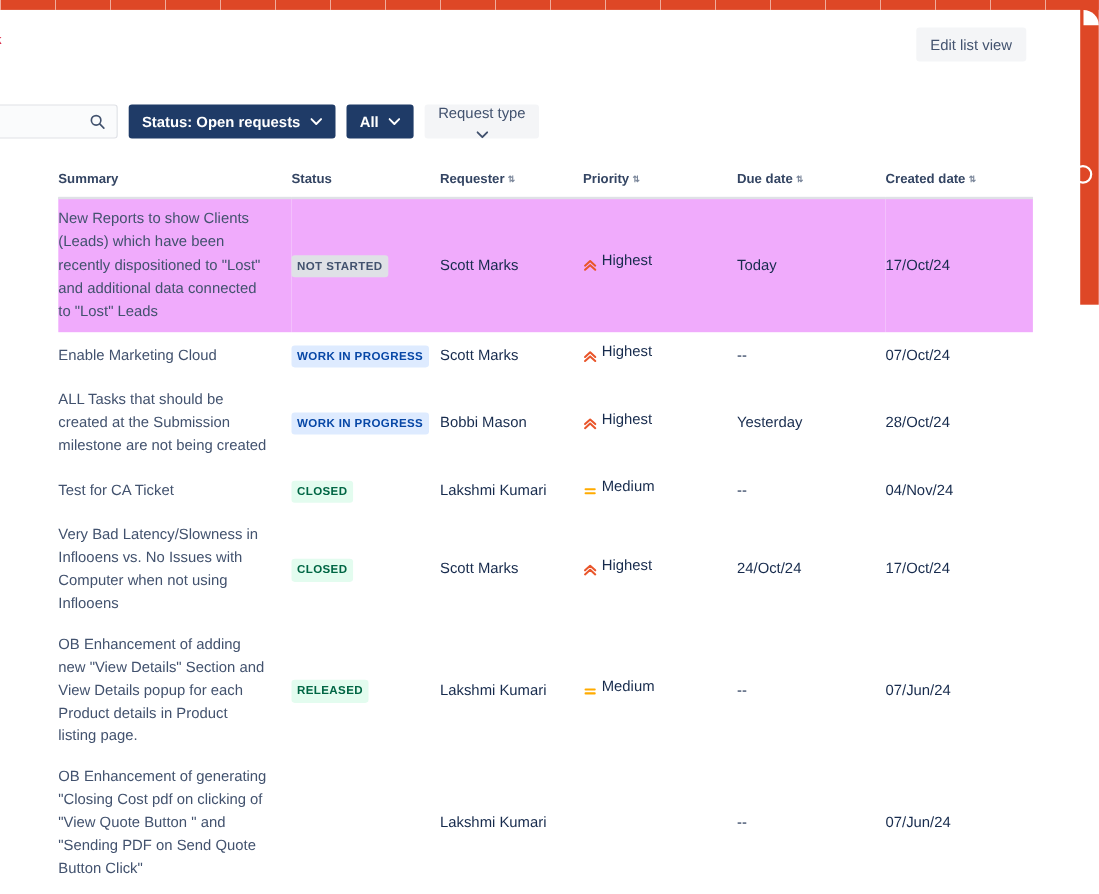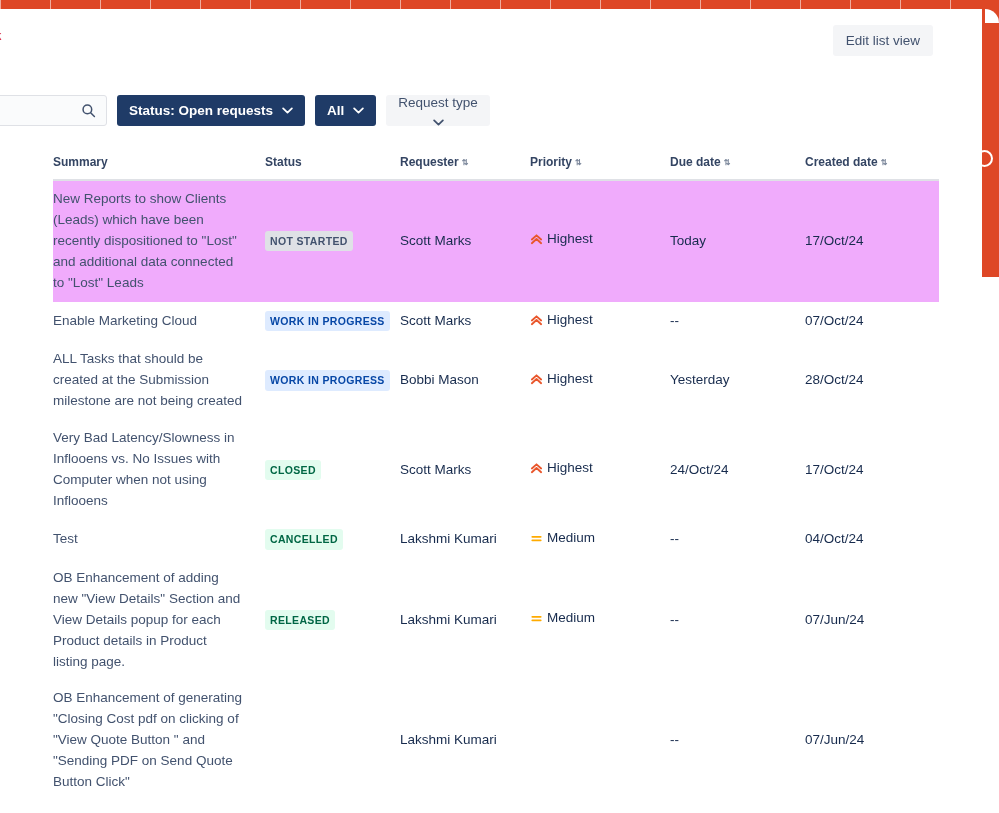--- a/index.html
+++ b/index.html
@@ -213,21 +213,21 @@
     font-weight: 700;
     letter-spacing: .35px;
     padding: 2px 5px;
     border-radius: 3px;
     white-space: nowrap;
   }
   .badge.gray   { background: #DFE1E6; color: #42526E; }
   .badge.blue   { background: #DEEBFF; color: #0747A6; }
   .badge.green  { background: #E3FCEF; color: #006644; }
 
-  .prio { display: inline-flex; align-items: center; gap: 4px; white-space: nowrap; }
+  .prio { display: inline-flex; align-items: flex-end; gap: 4px; white-space: nowrap; }
   .prio-label { color: #172B4D; }
 </style>
 </head>
 <body>
 
 <div id="screen">
 
   <div class="anno-right"></div>
   <div class="anno-corner-round"></div>
   <div class="anno-circle"></div>
@@ -343,50 +343,50 @@
                       <polyline points="2,7 7,2.5 12,7"></polyline>
                       <polyline points="2,11 7,6.5 12,11"></polyline>
                     </svg>
                   </span>
                   <span class="prio-label">Highest</span>
                 </span></td>
               <td class="due">Yesterday</td>
               <td class="created">28/Oct/24</td>
             </tr>
             <tr>
+              <td class="summary">Test for CA Ticket</td>
+              <td><span class="badge green">CLOSED</span></td>
+              <td class="requester">Lakshmi Kumari</td>
+              <td><span class="prio">
+                  <span style="display: inline-flex; align-items: center;">
+                    <svg width="13" height="13" viewBox="0 0 14 14" stroke="#FFAB00" stroke-width="2" stroke-linecap="round">
+                      <line x1="2.5" y1="5.2" x2="11.5" y2="5.2"></line>
+                      <line x1="2.5" y1="9" x2="11.5" y2="9"></line>
+                    </svg>
+                  </span>
+                  <span class="prio-label">Medium</span>
+                </span></td>
+              <td class="due">--</td>
+              <td class="created">04/Nov/24</td>
+            </tr>
+            <tr>
               <td class="summary">Very Bad Latency/Slowness in Inflooens vs. No Issues with Computer when not using Inflooens</td>
               <td><span class="badge green">CLOSED</span></td>
               <td class="requester">Scott Marks</td>
               <td><span class="prio">
                   <span style="display: inline-flex; align-items: center;">
                     <svg width="13" height="13" viewBox="0 0 14 14" fill="none" stroke="#E9562B" stroke-width="2" stroke-linecap="round" stroke-linejoin="round">
                       <polyline points="2,7 7,2.5 12,7"></polyline>
                       <polyline points="2,11 7,6.5 12,11"></polyline>
                     </svg>
                   </span>
                   <span class="prio-label">Highest</span>
                 </span></td>
               <td class="due">24/Oct/24</td>
               <td class="created">17/Oct/24</td>
-            </tr>
-            <tr>
-              <td class="summary">Test</td>
-              <td><span class="badge green">CANCELLED</span></td>
-              <td class="requester">Lakshmi Kumari</td>
-              <td><span class="prio">
-                  <span style="display: inline-flex; align-items: center;">
-                    <svg width="13" height="13" viewBox="0 0 14 14" stroke="#FFAB00" stroke-width="2" stroke-linecap="round">
-                      <line x1="2.5" y1="5.2" x2="11.5" y2="5.2"></line>
-                      <line x1="2.5" y1="9" x2="11.5" y2="9"></line>
-                    </svg>
-                  </span>
-                  <span class="prio-label">Medium</span>
-                </span></td>
-              <td class="due">--</td>
-              <td class="created">04/Oct/24</td>
             </tr>
             <tr>
               <td class="summary">OB Enhancement of adding new "View Details" Section and View Details popup for each Product details in Product listing page.</td>
               <td><span class="badge green">RELEASED</span></td>
               <td class="requester">Lakshmi Kumari</td>
               <td><span class="prio">
                   <span style="display: inline-flex; align-items: center;">
                     <svg width="13" height="13" viewBox="0 0 14 14" stroke="#FFAB00" stroke-width="2" stroke-linecap="round">
                       <line x1="2.5" y1="5.2" x2="11.5" y2="5.2"></line>
                       <line x1="2.5" y1="9" x2="11.5" y2="9"></line>

